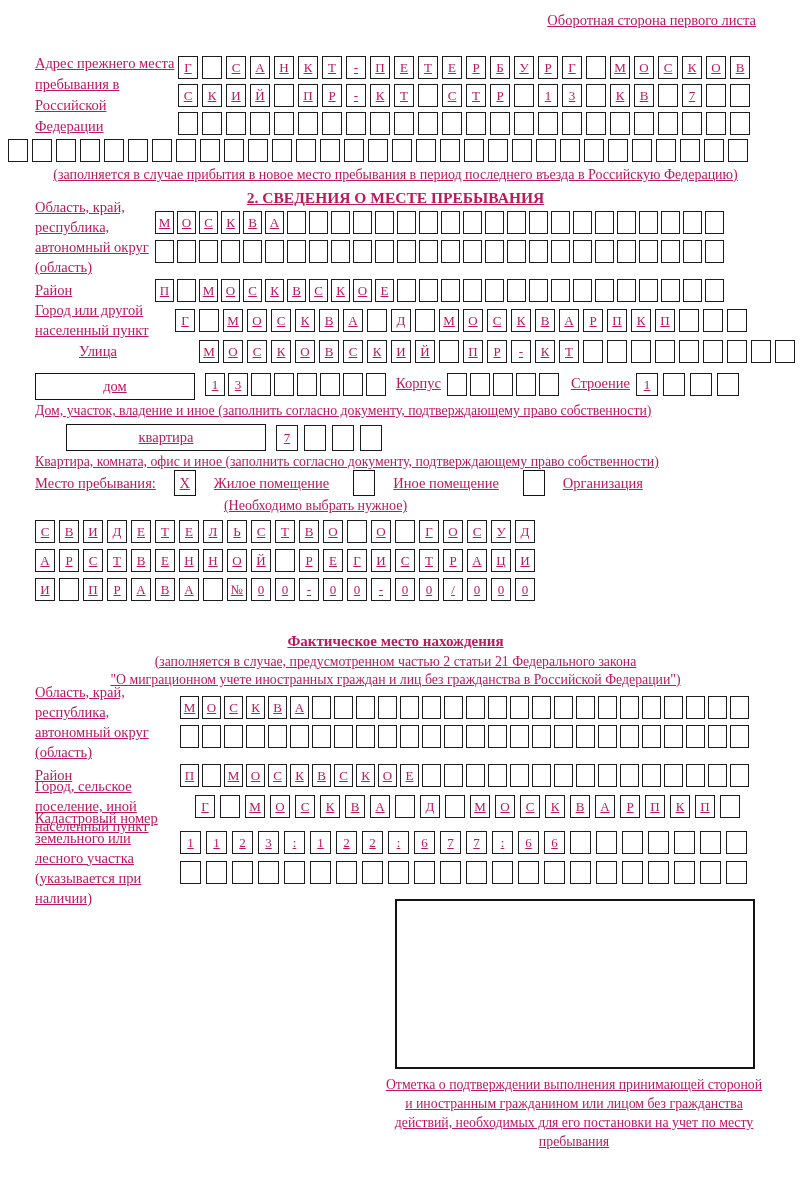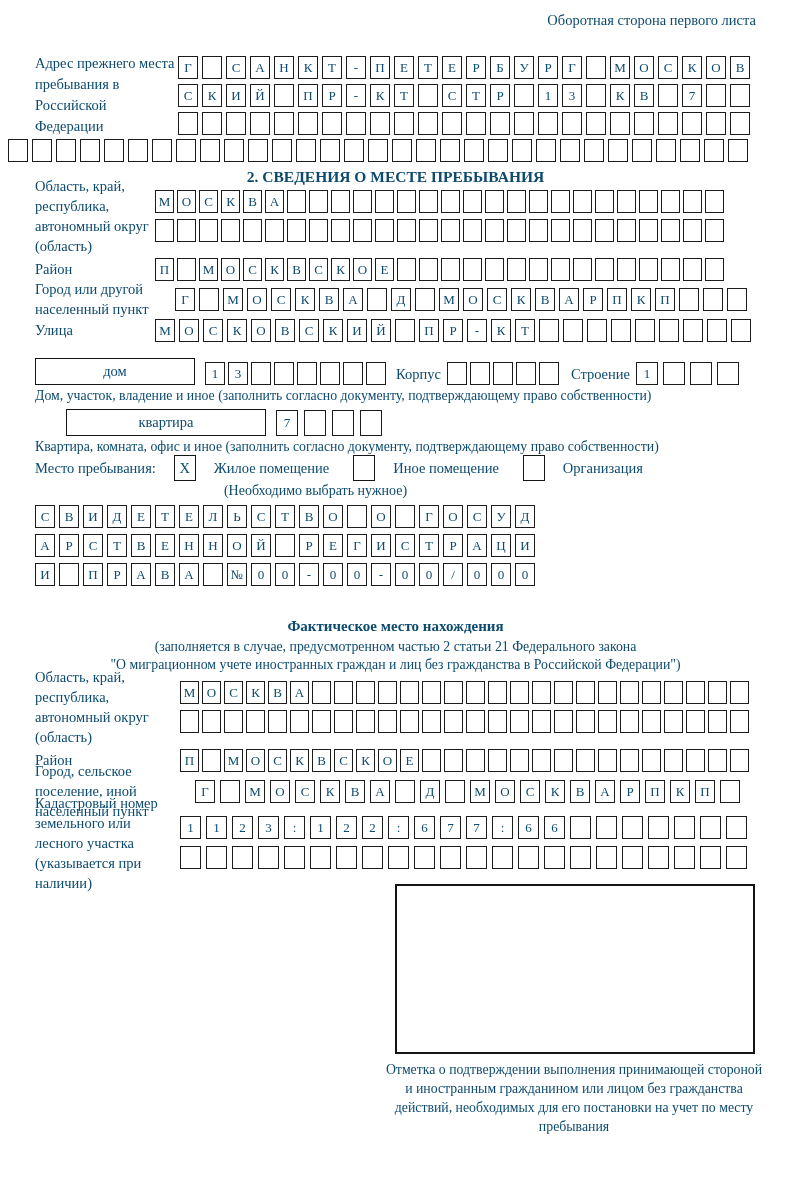--- a/index.html
+++ b/index.html
@@ -1,19 +1,19 @@
 <!DOCTYPE html>
 <html><head>
 <meta charset="utf-8">
 <style>
   html,body{margin:0;padding:0;background:#888;}
   .page{
     width:800px;height:1180px;margin:0 auto;background:#ffffff;
-    font-family:"Liberation Serif","DejaVu Serif",serif;color:#0c4a6e;
-    box-sizing:border-box;padding:12px 44px 0 35px;position:relative;overflow:hidden;
+    font-family:"Liberation Serif","DejaVu Serif",serif;color:#be185d;
+    box-sizing:border-box;padding:12px 44px 0 35px;position:relative;overflow:hidden;text-decoration:underline;
   }
   .hdr{text-align:right;font-size:14.5px;}
   .flexrow{display:flex;align-items:center;}
   .lbl{font-size:14.5px;line-height:21px;}
   .colstack{display:flex;flex-direction:column;}
   .cells{display:flex;flex:0 0 auto;}
   .cell{
     box-sizing:border-box;flex:0 0 auto;border:1.7px solid #1c1c1c;background:#fff;
     width:20px;height:23px;display:flex;align-items:center;justify-content:center;
     font-size:13px;line-height:1;
@@ -154,20 +154,21 @@
       <span class="cell"></span>
       <span class="cell"></span>
       <span class="cell"></span>
       <span class="cell"></span>
       <span class="cell"></span>
       <span class="cell"></span>
       <span class="cell"></span>
       <span class="cell"></span>
       <span class="cell"></span>
     </div>
+  <div class="note" style="margin-top:5px;">(заполняется в случае прибытия в новое место пребывания в период последнего въезда в Российскую Федерацию)</div>
 
   <div class="sec-title" style="margin-top:6px;">2. СВЕДЕНИЯ О МЕСТЕ ПРЕБЫВАНИЯ</div>
 
   <div class="flexrow" style="margin-top:4px;height:52px;">
     <div class="lbl" style="width:120px;flex:0 0 120px;line-height:20px;">Область, край, республика, автономный округ (область)</div>
     <div class="colstack" style="gap:6px;">
       <div class="cells g3 w19">
           <span class="cell">М</span>
           <span class="cell">О</span>
           <span class="cell">С</span>
@@ -281,21 +282,21 @@
         <span class="cell">Р</span>
         <span class="cell">П</span>
         <span class="cell">К</span>
         <span class="cell">П</span>
         <span class="cell"></span>
         <span class="cell"></span>
         <span class="cell"></span>
       </div>
   </div>
 
-  <div class="flexrow" style="margin-top:6px;">
+  <div class="flexrow" style="margin-top:6px;margin-left:44px;">
     <div class="lbl" style="width:120px;flex:0 0 120px;">Улица</div>
     <div class="cells g4">
         <span class="cell">М</span>
         <span class="cell">О</span>
         <span class="cell">С</span>
         <span class="cell">К</span>
         <span class="cell">О</span>
         <span class="cell">В</span>
         <span class="cell">С</span>
         <span class="cell">К</span>
@@ -312,21 +313,21 @@
         <span class="cell"></span>
         <span class="cell"></span>
         <span class="cell"></span>
         <span class="cell"></span>
         <span class="cell"></span>
         <span class="cell"></span>
         <span class="cell"></span>
       </div>
   </div>
 
-  <div class="flexrow" style="margin-top:16px;align-items:flex-end;">
+  <div class="flexrow" style="margin-top:10px;align-items:flex-start;">
     <div class="wide-box" style="width:160px;">дом</div>
     <div class="cells g3" style="margin-left:10px;">
         <span class="cell">1</span>
         <span class="cell">3</span>
         <span class="cell"></span>
         <span class="cell"></span>
         <span class="cell"></span>
         <span class="cell"></span>
         <span class="cell"></span>
         <span class="cell"></span>

